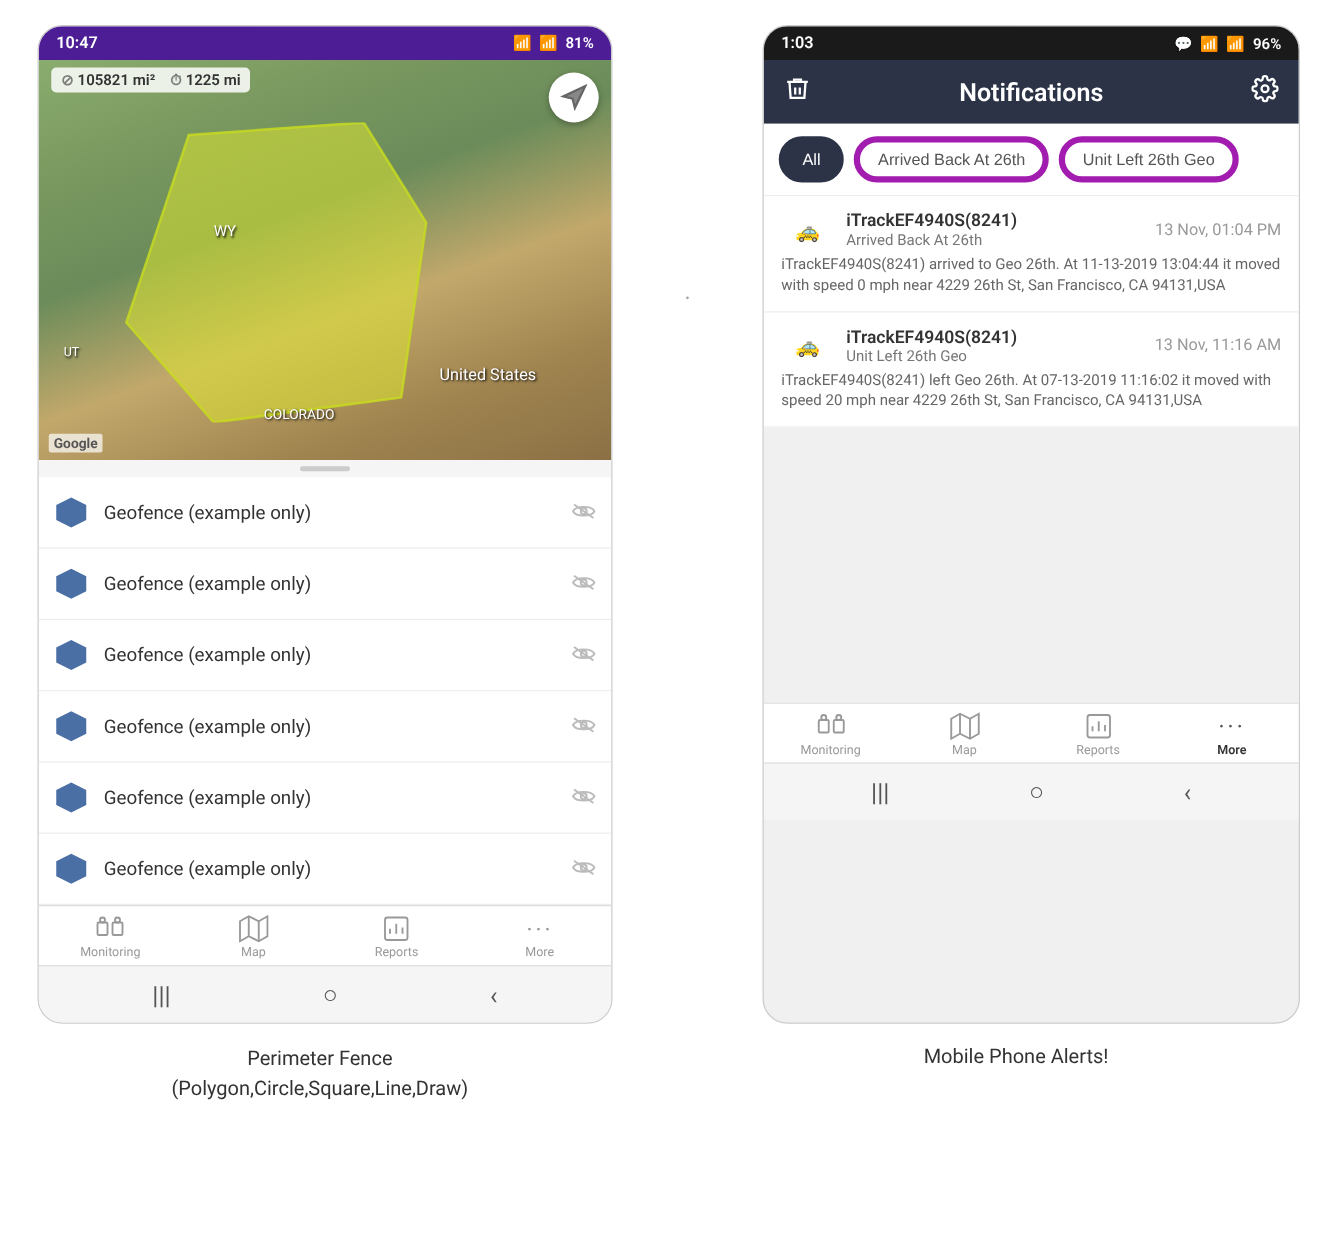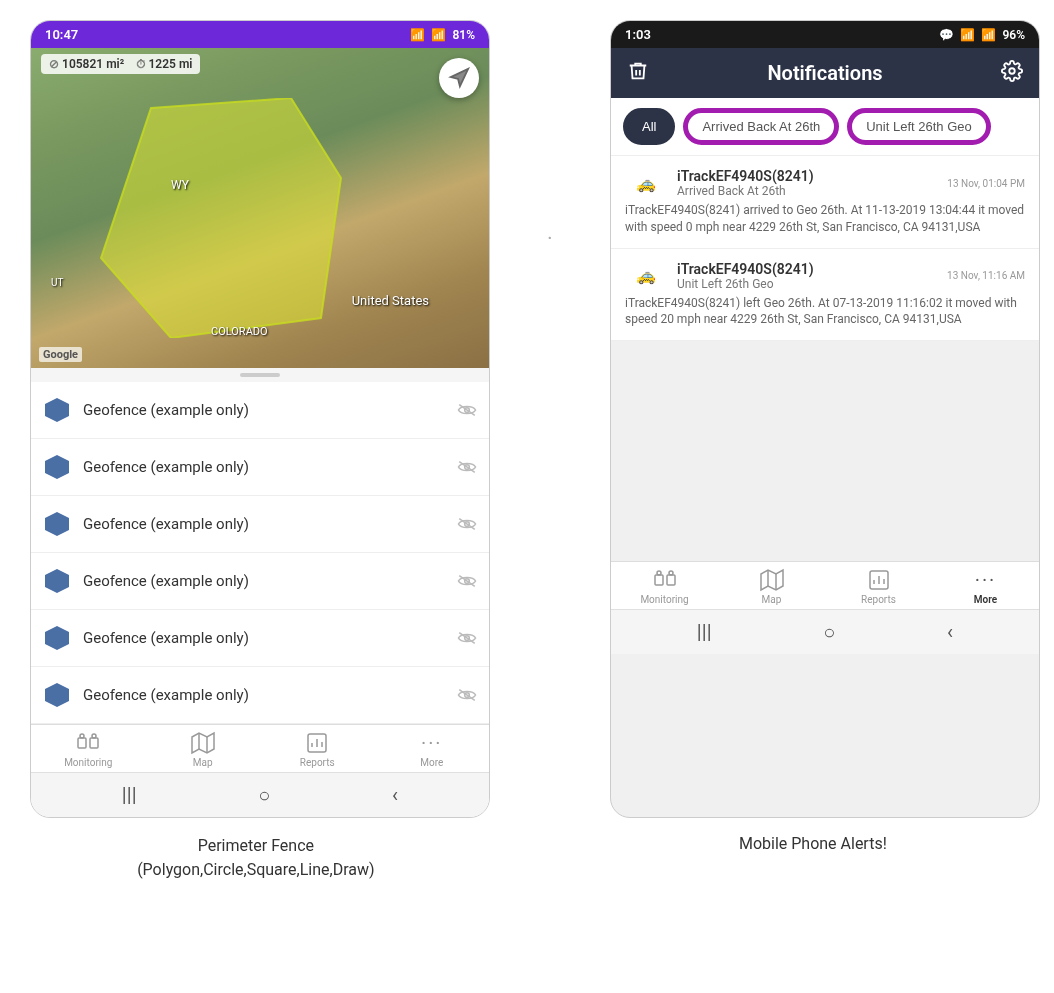--- a/index.html
+++ b/index.html
@@ -26,25 +26,25 @@
     .phone {
       width: 460px;
       border-radius: 20px;
       overflow: hidden;
       border: 1px solid #ccc;
       background: #fff;
       flex-shrink: 0;
     }
 
     .phone-status-bar {
-      background: #6d28d9;
+      background: #4c1d95;
       color: #fff;
       display: flex;
       justify-content: space-between;
-      align-items: center;
+      align-items: flex-start;
       padding: 6px 14px;
       font-size: 13px;
       font-weight: 600;
     }
     .status-right {
       display: flex;
       align-items: center;
       gap: 6px;
       font-size: 12px;
     }
@@ -345,21 +345,21 @@
     .notif-device {
       font-size: 14px;
       font-weight: 600;
       color: #333;
     }
     .notif-event {
       font-size: 12px;
       color: #777;
     }
     .notif-time {
-      font-size: 10px;
+      font-size: 13px;
       color: #999;
     }
     .notif-body {
       font-size: 12px;
       color: #666;
       margin-top: 0;
       line-height: 1.4;
     }
     .notif-gray-area {
       background: #f0f0f0;

